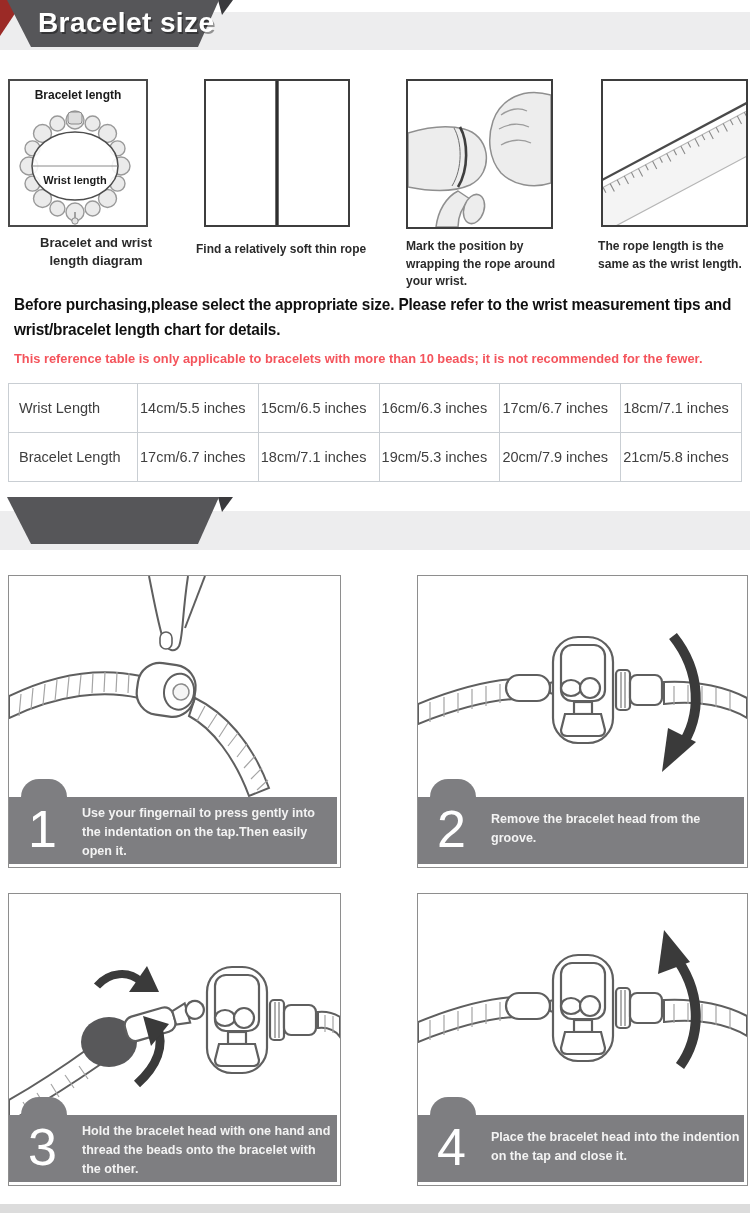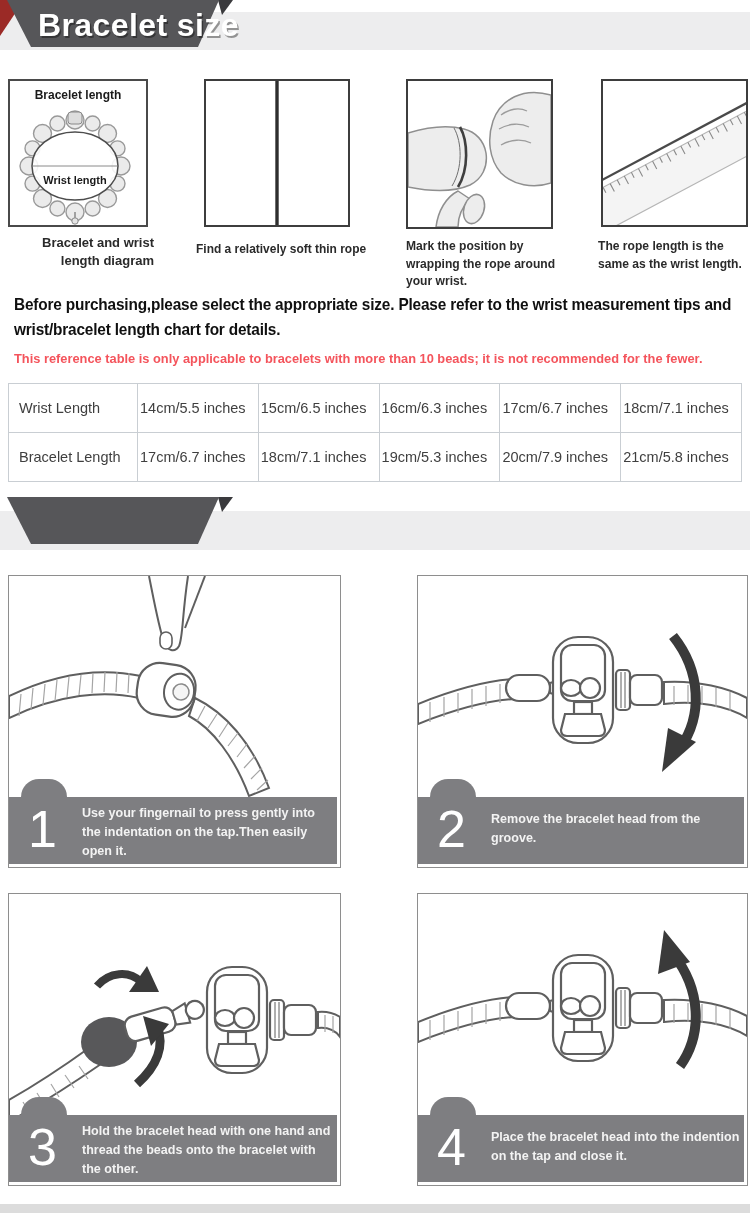--- a/index.html
+++ b/index.html
@@ -12,35 +12,35 @@
   svg text { font-family:"Liberation Sans","DejaVu Sans",sans-serif; }
 
   
   .strip { left:0; width:750px; background:#ededee; }
   .strip1 { top:12px; height:38px; }
   .strip2 { top:511px; height:39px; }
   .bottom-strip { top:1204px; height:9px; background:#dcdcdc; left:0; width:750px; }
   .banner { left:0; width:240px; height:52px; }
   .banner svg { position:absolute; left:0; top:0; }
   .banner .banner-text {
-    position:absolute; left:38px; top:7px; font-size:32px; font-weight:800;
+    position:absolute; left:38px; top:7px; font-size:28px; font-weight:800;
     color:#fff; letter-spacing:.4px; text-shadow:1.5px 1.5px 0 rgba(0,0,0,.38);
     white-space:nowrap;
   }
   .banner1 { top:0; }
   .banner2 { top:497px; }
 
   
   .mpanel { background:#fff; border:2px solid #3d3d3d; box-sizing:border-box; }
   .p1 { left:8px;   top:79px; width:140px; height:148px; border-color:#4a4a4a; }
   .p2 { left:204px; top:79px; width:146px; height:148px; }
   .p3 { left:406px; top:79px; width:147px; height:150px; }
   .p4 { left:601px; top:79px; width:147px; height:148px; }
   .mcaption { font-size:13px; font-weight:700; color:#2a2a2a; line-height:1.35; }
-  .c1 { left:2px;   top:234px; width:152px; text-align:right; }
+  .c1 { left:20px;   top:234px; width:152px; text-align:center; }
   .c2 { left:196px; top:240px; width:210px; white-space:nowrap; transform:scaleX(.92); transform-origin:0 0; }
   .c3 { left:406px; top:237px; width:168px; transform:scaleX(.93); transform-origin:0 0; }
   .c4 { left:598px; top:237px; width:168px; transform:scaleX(.93); transform-origin:0 0; }
 
   
   .intro {
     left:14px; top:293px; width:794px; font-size:17px; font-weight:700;
     line-height:1.45; color:#101010; transform:scaleX(.905); transform-origin:0 0;
     letter-spacing:-.2px;
   }

